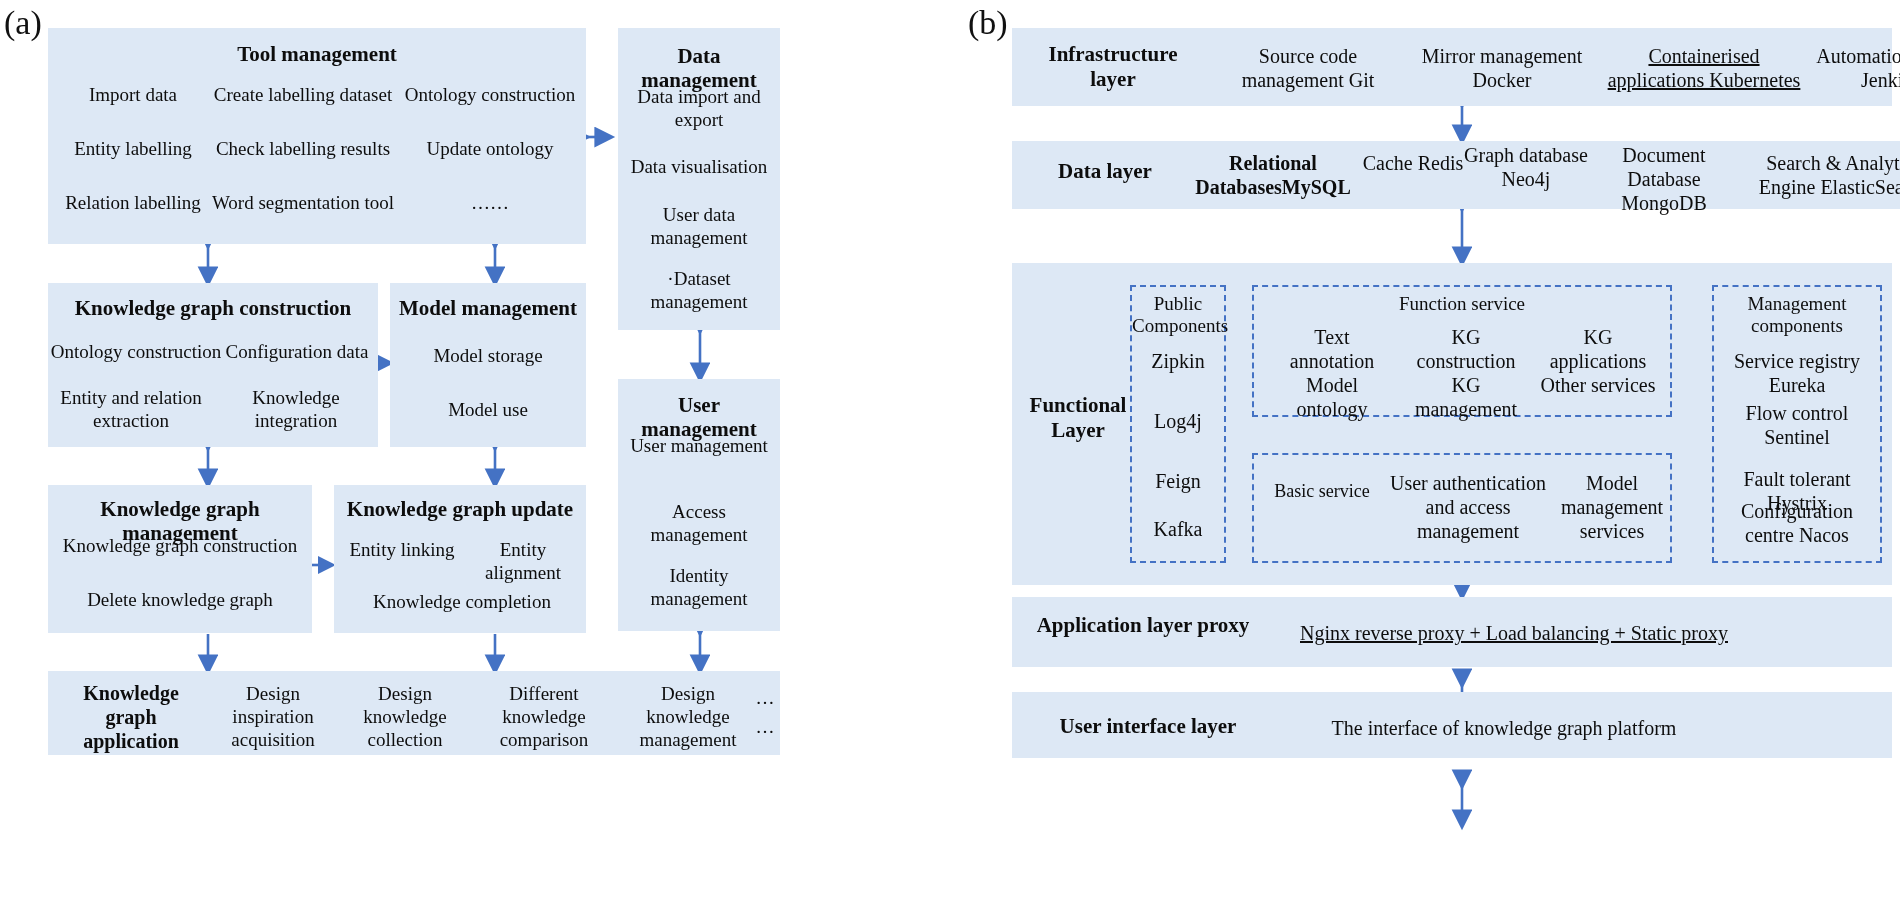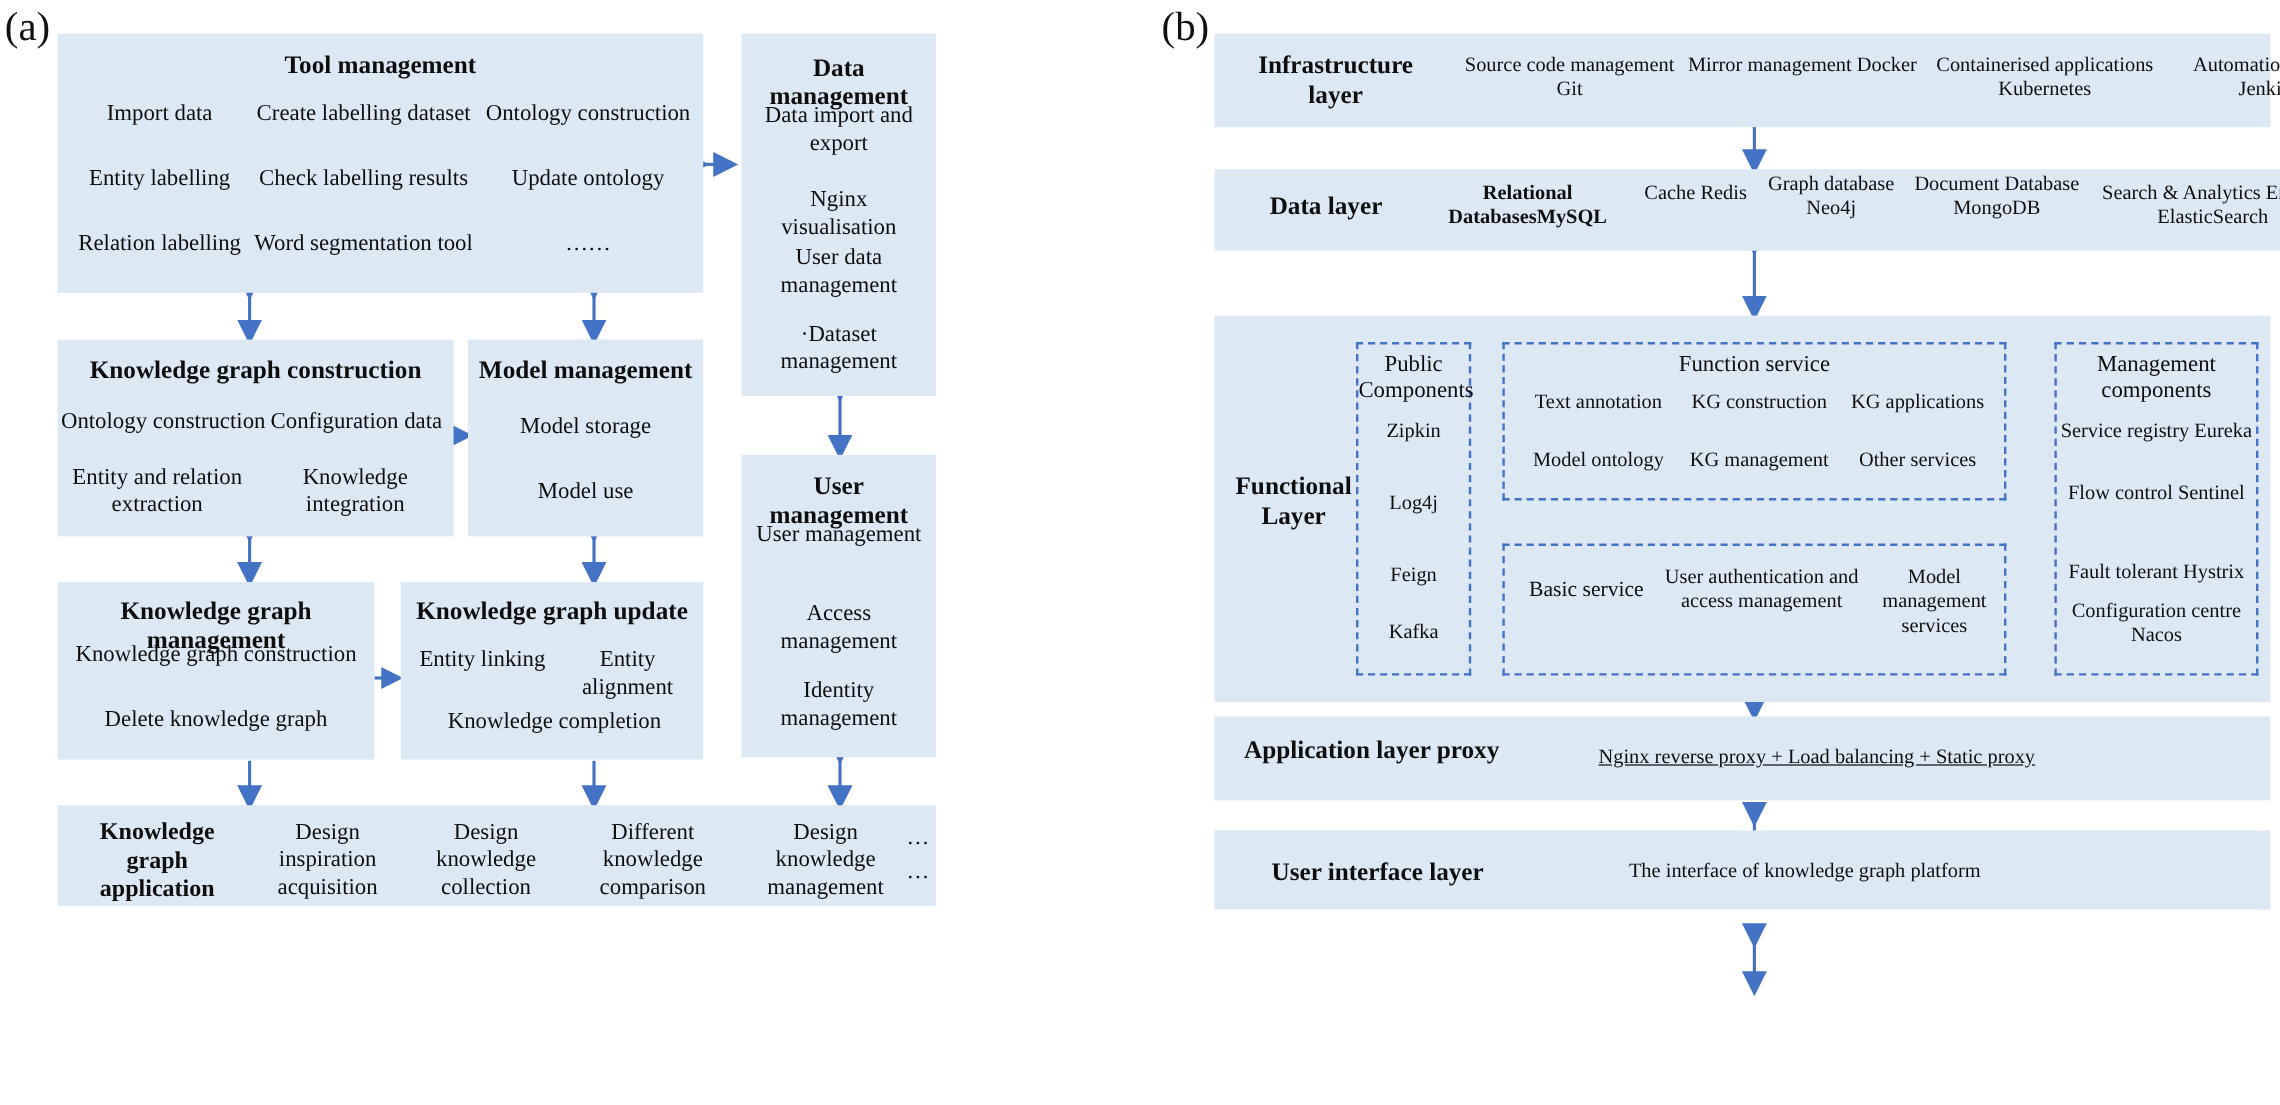--- a/index.html
+++ b/index.html
@@ -36,21 +36,21 @@
     font-weight: bold;
     font-size: 21px;
     line-height: 1.15;
   }
   .cell {
     position: absolute;
     text-align: center;
     font-size: 19px;
     line-height: 1.2;
   }
-  .cell.small { font-size: 17px; }
+  .cell.small { font-size: 20px; }
   .cell.bold { font-weight: bold; }
 
   
   svg.arrows {
     position: absolute;
     left: 0; top: 0;
     width: 1900px; height: 921px;
     pointer-events: none;
   }
 
@@ -138,21 +138,21 @@
     <div class="cell" style="left:160px; top:110px; width:190px;">Check labelling results</div>
     <div class="cell" style="left:352px; top:110px; width:180px;">Update ontology</div>
     <div class="cell" style="left:10px;  top:164px; width:150px;">Relation labelling</div>
     <div class="cell" style="left:160px; top:164px; width:190px;">Word segmentation tool</div>
     <div class="cell" style="left:352px; top:164px; width:180px;">……</div>
   </div>
 
   <div class="box" style="left:618px; top:28px; width:162px; height:302px;">
     <div class="box-title" style="top:16px;">Data management</div>
     <div class="cell" style="left:8px; top:58px; width:146px;">Data import and export</div>
-    <div class="cell" style="left:8px; top:128px; width:146px;">Nginx visualisation</div>
+    <div class="cell" style="left:8px; top:128px; width:146px;">Data visualisation</div>
     <div class="cell" style="left:8px; top:176px; width:146px;">User data management</div>
     <div class="cell" style="left:8px; top:240px; width:146px;">·Dataset management</div>
   </div>
 
   <div class="box" style="left:48px; top:283px; width:330px; height:164px;">
     <div class="box-title" style="top:13px;">Knowledge graph construction</div>
     <div class="cell" style="left:2px;   top:58px; width:172px;">Ontology construction</div>
     <div class="cell" style="left:170px; top:58px; width:158px;">Configuration data</div>
     <div class="cell" style="left:8px;   top:104px; width:150px;">Entity and relation extraction</div>
     <div class="cell" style="left:178px; top:104px; width:140px;">Knowledge integration</div>
@@ -195,21 +195,21 @@
       <span>…</span>
     </div>
   </div>
 
   <div class="panel-label" style="left:968px; top:4px;">(b)</div>
 
   <div class="box" style="left:1012px; top:28px; width:880px; height:78px;">
     <div class="layer-name" style="left:12px; top:14px; width:178px;">Infrastructure layer</div>
     <div class="cell small" style="left:198px; top:16px; width:196px;">Source code management Git</div>
     <div class="cell small" style="left:392px; top:16px; width:196px;">Mirror management Docker</div>
-    <div class="cell small" style="left:586px; top:16px; width:212px;">Containerised applications Kubernetes</div>
+    <div class="cell small" style="left:586px; top:16px; width:212px;text-decoration:underline;">Containerised applications Kubernetes</div>
     <div class="cell small" style="left:792px; top:16px; width:174px;">Automation server Jenkins</div>
   </div>
 
   <div class="box" style="left:1012px; top:141px; width:888px; height:68px;">
     <div class="layer-name" style="left:10px; top:18px; width:166px;">Data layer</div>
     <div class="cell small" style="left:176px; top:10px; width:170px;font-weight:bold;">Relational DatabasesMySQL</div>
     <div class="cell small" style="left:344px; top:10px; width:114px;">Cache Redis</div>
     <div class="cell small" style="left:452px; top:2px;  width:124px;">Graph database Neo4j</div>
     <div class="cell small" style="left:578px; top:2px;  width:148px;">Document Database MongoDB</div>
     <div class="cell small" style="left:724px; top:10px; width:216px;">Search &amp; Analytics Engine ElasticSearch</div>

